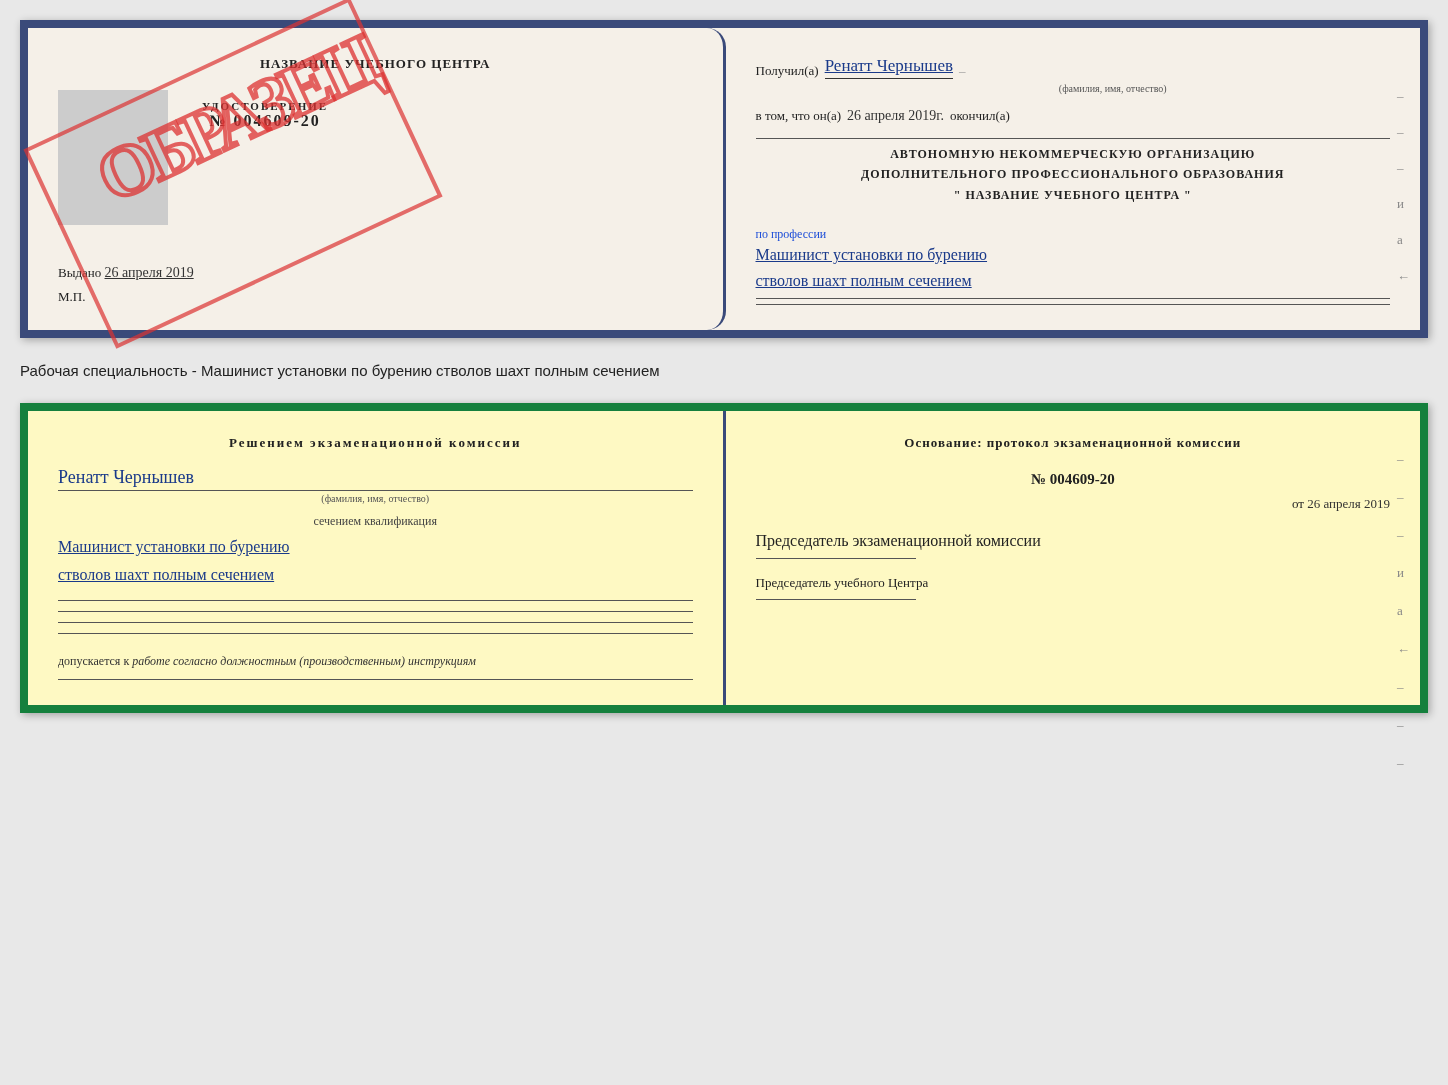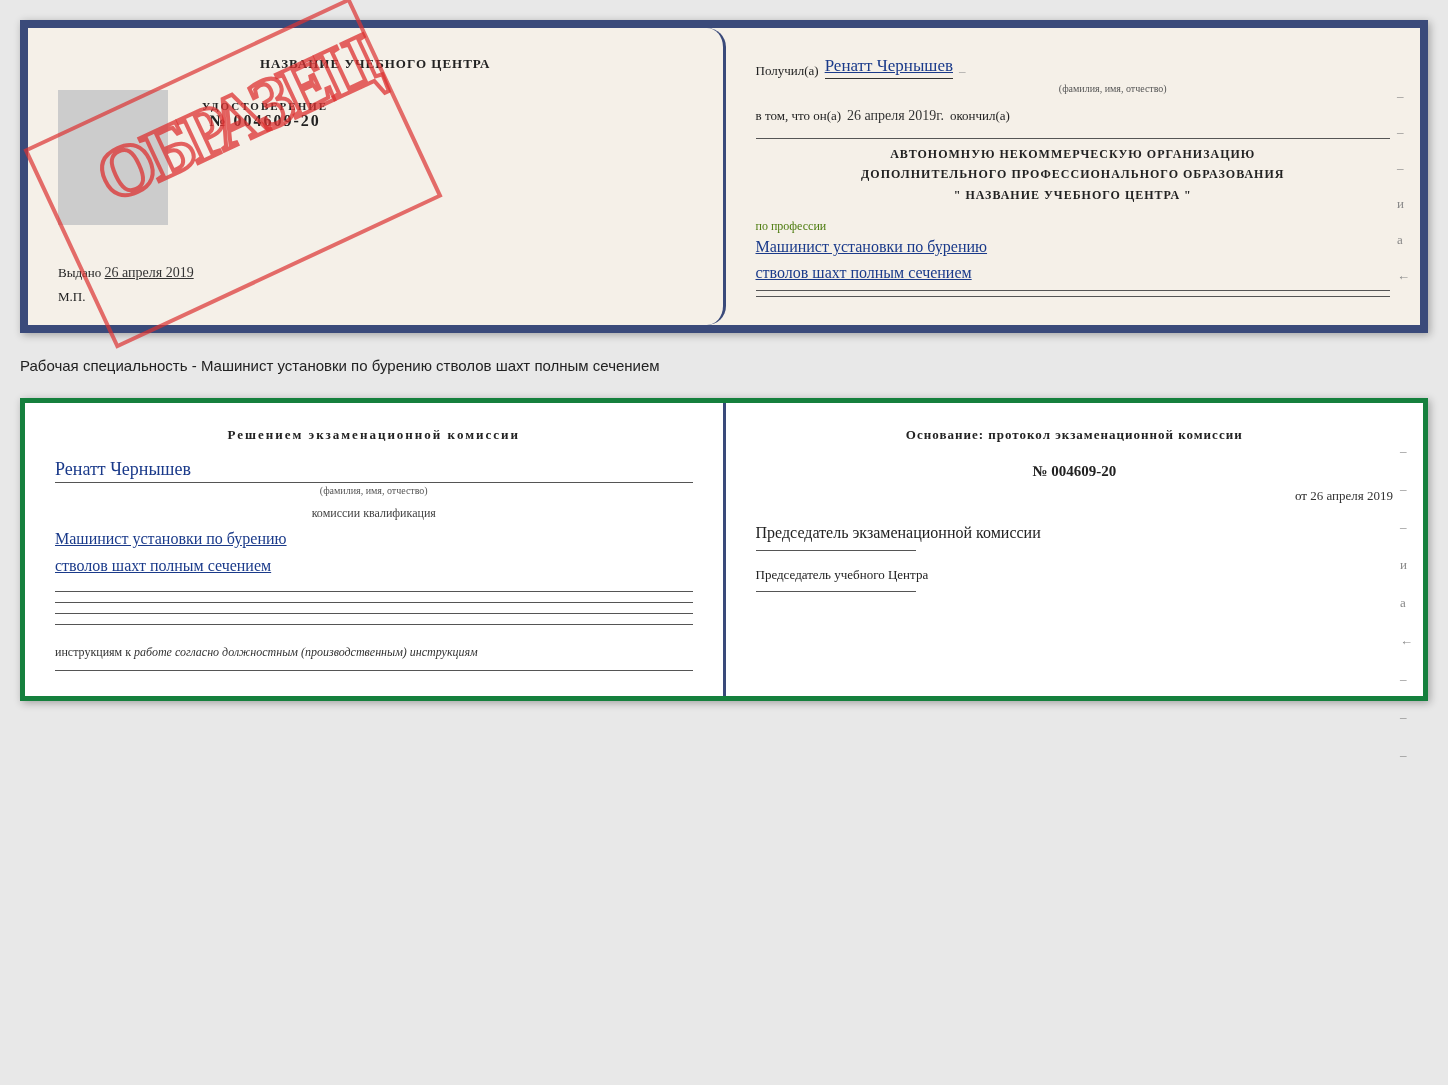--- a/index.html
+++ b/index.html
@@ -169,31 +169,31 @@
       font-size: 14px;
       color: #333;
     }
 
     .org-block {
       text-align: center;
       font-size: 12px;
       font-weight: bold;
       letter-spacing: 1px;
       line-height: 1.7;
-      margin-bottom: 14px;
+      margin-bottom: 22px;
       color: #222;
     }
 
     .profession-block {
       margin-top: 10px;
     }
 
     .po-professii-label {
       font-size: 12px;
-      color: #4d7c0f;
+      color: #1d4ed8;
     }
 
     .profession-handwritten {
       font-family: 'Segoe Script', 'Comic Sans MS', cursive;
       font-size: 16px;
       color: #1a3a8a;
       line-height: 1.6;
       text-decoration: underline;
     }
 
@@ -218,22 +218,22 @@
     .specialty-label {
       font-size: 15px;
       color: #222;
       padding: 6px 0;
       font-family: Arial, sans-serif;
     }
 
     
     .cert-book2 {
       display: flex;
-      border: 5px solid #15803d;
-      background: #ffffff;
+      border: 8px solid #15803d;
+      background: #fef9c3;
       position: relative;
       box-shadow: 2px 2px 8px rgba(0,0,0,0.3);
     }
 
     .cert-book2-left, .cert-book2-right {
       flex: 1;
       padding: 24px 30px 20px 30px;
       position: relative;
     }
 
@@ -427,33 +427,33 @@
   <div class="specialty-label">Рабочая специальность - Машинист установки по бурению стволов шахт полным сечением</div>
 
   <div class="cert-book2">
 
     <div class="cert-book2-left">
       <div class="reshenie-title">Решением  экзаменационной  комиссии</div>
 
       <span class="name-handwritten2">Ренатт Чернышев</span>
       <span class="small-hint" style="text-align:center;">(фамилия, имя, отчество)</span>
 
-      <div class="prisvoena-label">комиссии квалификация</div>
+      <div class="prisvoena-label">сечением квалификация</div>
       <div class="qualification-handwritten">Машинист установки по бурению</div>
       <div class="qualification-handwritten">стволов шахт полным сечением</div>
 
       <div class="bottom-underlines">
         <div class="underline-line"></div>
         <div class="underline-line"></div>
         <div class="underline-line"></div>
         <div class="underline-line"></div>
       </div>
 
       <div class="dopuskaetsya-block">
-        <span>инструкциям к</span>
+        <span>допускается к</span>
         <span class="dopuskaetsya-italic">работе согласно должностным (производственным) инструкциям</span>
       </div>
       <div class="underline-line" style="margin-top:10px;"></div>
     </div>
 
     <div class="cert-book2-right">
       <div class="right2-osnov">Основание: протокол экзаменационной  комиссии</div>
 
       <div class="protocol-num">№  004609-20</div>
 

